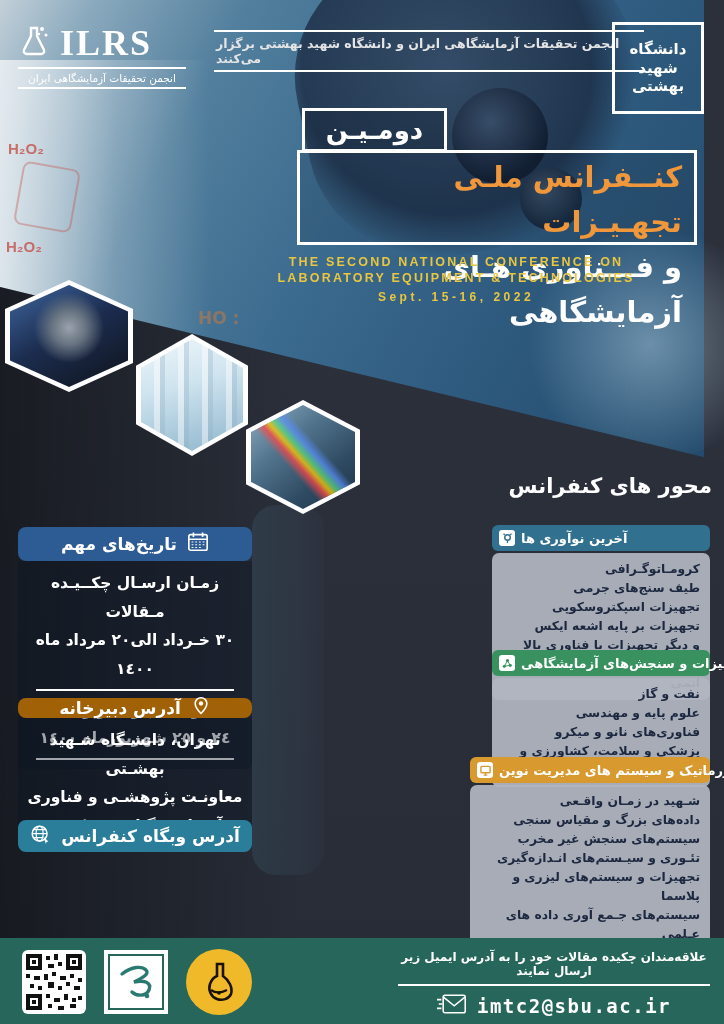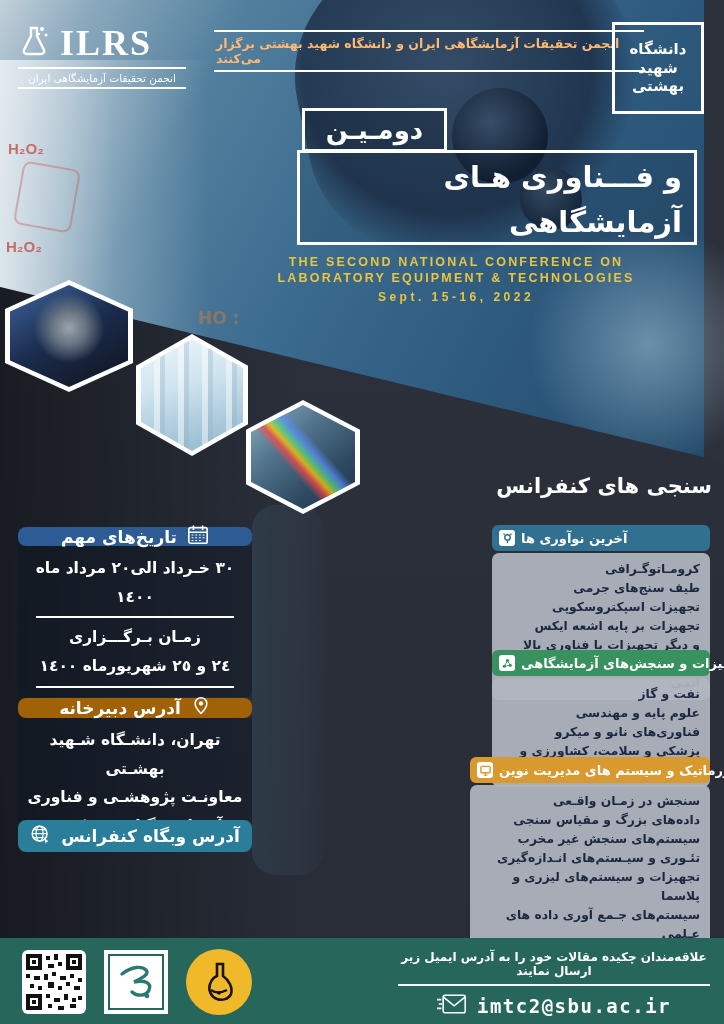--- a/index.html
+++ b/index.html
@@ -41,21 +41,21 @@
   .hex-inner{position:absolute;left:5px;top:5px;right:5px;bottom:5px;}
 
   
   .ilrs{position:absolute;left:18px;top:22px;width:168px;color:#fff;z-index:8;}
   .ilrs-row{display:flex;align-items:center;gap:8px;}
   .ilrs-acronym{font-family:"Liberation Serif",serif;font-weight:bold;font-size:36px;letter-spacing:2px;}
   .ilrs-line{height:2px;background:#fff;margin:3px 0 3px 0;}
   .ilrs-sub{font-size:10.5px;text-align:center;font-weight:normal;}
 
   
-  .banner{position:absolute;left:214px;top:30px;width:430px;z-index:8;color:#fdba74;}
+  .banner{position:absolute;left:214px;top:30px;width:430px;z-index:8;color:#e5e5e5;}
   .banner-line{height:2px;background:#fff;}
   .banner-text{font-size:12.5px;font-weight:bold;padding:4px 2px 4px 2px;text-align:left;}
 
   
   .sbu{position:absolute;left:612px;top:22px;width:86px;height:86px;border:3px solid #fff;z-index:8;
     display:flex;align-items:center;justify-content:center;}
   .sbu-text{color:#fff;font-weight:bold;font-size:15px;line-height:1.25;text-align:center;padding:4px;}
 
   
   .ordinal-box{position:absolute;left:302px;top:108px;width:139px;height:38px;border:3px solid #fff;
@@ -79,21 +79,21 @@
   .tbox-header{display:flex;align-items:center;gap:6px;height:26px;border-radius:6px;padding:0 7px;box-sizing:border-box;}
   .tbox-icon{width:16px;height:16px;background:#fff;border-radius:3px;flex:0 0 16px;
     display:flex;align-items:center;justify-content:center;}
   .tbox-title{color:#fff;font-weight:bold;font-size:13px;white-space:nowrap;direction:rtl;}
   .tbox-body{margin-top:2px;background:rgba(178,182,192,.93);border-radius:7px;padding:7px 10px;
     direction:rtl;text-align:right;}
   .t-item{color:#1c2840;font-weight:bold;font-size:12.3px;line-height:1.55;}
 
   
   .ibox{position:absolute;left:18px;width:234px;z-index:7;}
-  .ibox-header{display:flex;align-items:center;justify-content:center;gap:10px;height:19px;border-radius:8px;
+  .ibox-header{display:flex;align-items:center;justify-content:center;gap:10px;height:34px;border-radius:8px;
     color:#fff;font-weight:bold;font-size:17px;direction:rtl;}
   .ibox-body{background:rgba(10,22,38,.38);border-radius:0 0 6px 6px;color:#fff;font-weight:bold;
     text-align:center;direction:rtl;}
   .d-line{font-size:15.5px;line-height:1.85;}
   .d-divider{height:2px;background:#fff;width:88%;margin:5px auto;}
   .url-text{font-family:"DejaVu Sans Mono",monospace;font-weight:bold;font-size:19px;letter-spacing:2px;
     color:#fff;text-align:center;padding:7px 0 5px 0;}
   .note-bar{background:rgba(12,28,46,.55);font-size:12px;font-weight:bold;color:#fff;text-align:center;
     padding:5px 2px;border-radius:0 0 6px 6px;direction:rtl;}
 
@@ -165,29 +165,30 @@
   </div>
 
   <div class="sbu">
     <div class="sbu-text fa">دانشگاه شهید بهشتی</div>
   </div>
 
   <div class="ordinal-box">
     <span class="ordinal-text fa">دومـیـن</span>
   </div>
   <div class="title-frame fa">
+    <div class="title-l1">کنــفرانس  ملـی تجهـیـزات</div>
     <div class="title-l2">و فـــناوری هـای آزمایشگاهی</div>
   </div>
   <div class="en-block">
     <div class="en-l">THE SECOND NATIONAL  CONFERENCE ON</div>
     <div class="en-l">LABORATORY EQUIPMENT  &amp; TECHNOLOGIES</div>
     <div class="en-date">Sept. 15-16, 2022</div>
   </div>
 
-  <div class="topics-heading fa">سنجی های کنفرانس</div>
+  <div class="topics-heading fa">محور های کنفرانس</div>
 
   <div class="tbox" style="left:492px;top:525px;width:218px;">
     <div class="tbox-header" style="background:#31708f;">
       <span class="tbox-icon">
         <svg width="11" height="11" viewBox="0 0 12 12">
             <circle cx="6" cy="5" r="3" fill="none" stroke="#31708f" stroke-width="1.6"></circle>
             <path d="M6 8 v3 M3 2 L1.6 .8 M9 2 L10.4 .8" stroke="#31708f" stroke-width="1.4"></path>
           </svg>
       </span>
       <span class="tbox-title">آخرین نوآوری ها</span>
@@ -226,21 +227,21 @@
     <div class="tbox-header" style="background:#d8992e;">
       <span class="tbox-icon">
         <svg width="11" height="11" viewBox="0 0 12 12">
             <rect x="1" y="1.5" width="10" height="7" rx="1" fill="none" stroke="#d8992e" stroke-width="1.5"></rect>
             <path d="M4 11 h4 M6 8.5 v2.5" stroke="#d8992e" stroke-width="1.4"></path>
           </svg>
       </span>
       <span class="tbox-title">اینفورماتیک و سیستم های مدیریت نوین</span>
     </div>
     <div class="tbox-body">
-        <div class="t-item">سنجش در زمـان واقـعی</div>
+        <div class="t-item">شـهید در زمـان واقـعی</div>
         <div class="t-item">داده‌های بزرگ و مقیاس سنجی</div>
         <div class="t-item">سیستم‌های سنجش غیر مخرب</div>
         <div class="t-item">تئـوری و سیـستم‌های انـدازه‌گیری</div>
         <div class="t-item">تجهیزات و سیستم‌های لیزری و پلاسما</div>
         <div class="t-item">سیستم‌های جـمع آوری داده های عـلمی</div>
         <div class="t-item">سیستم‌های سنـجش اپتـیک و فیبر نوری</div>
         <div class="t-item">روش‌های مدیریتی نوین در آزمایشگاه‌های علمی</div>
         <div class="t-item">پردازش سیگنال و تصویر در سنجش های آزمایشگاهی</div>
       </div>
   </div>
@@ -250,20 +251,21 @@
       <span>
         <svg width="22" height="22" viewBox="0 0 24 24">
             <rect x="2" y="4" width="20" height="17" rx="2" fill="none" stroke="#fff" stroke-width="1.8"></rect>
             <path d="M2 9 h20 M7 1.5 v5 M17 1.5 v5" stroke="#fff" stroke-width="1.8"></path>
             <path d="M5 12h2M9 12h2M13 12h2M17 12h2M5 15h2M9 15h2M13 15h2M17 15h2M5 18h2M9 18h2M13 18h2" stroke="#fff" stroke-width="1.1"></path>
           </svg>
       </span>
       <span>تاریخ‌های مهم</span>
     </div>
     <div class="ibox-body" style="padding:8px 4px 4px 4px;">
+      <div class="d-line">زمـان ارسـال چکــیـده مـقالات</div>
       <div class="d-line">٣٠ خـرداد الی٢٠ مرداد ماه ١٤٠٠</div>
       <div class="d-divider"></div>
       <div class="d-line">زمـان بـرگـــزاری</div>
       <div class="d-line">٢٤ و ٢٥ شهریورماه ١٤٠٠</div>
       <div class="d-divider"></div>
     </div>
   </div>
 
   <div class="ibox" style="top:698px;">
     <div class="ibox-header" style="background:#a16207;height:20px;">

